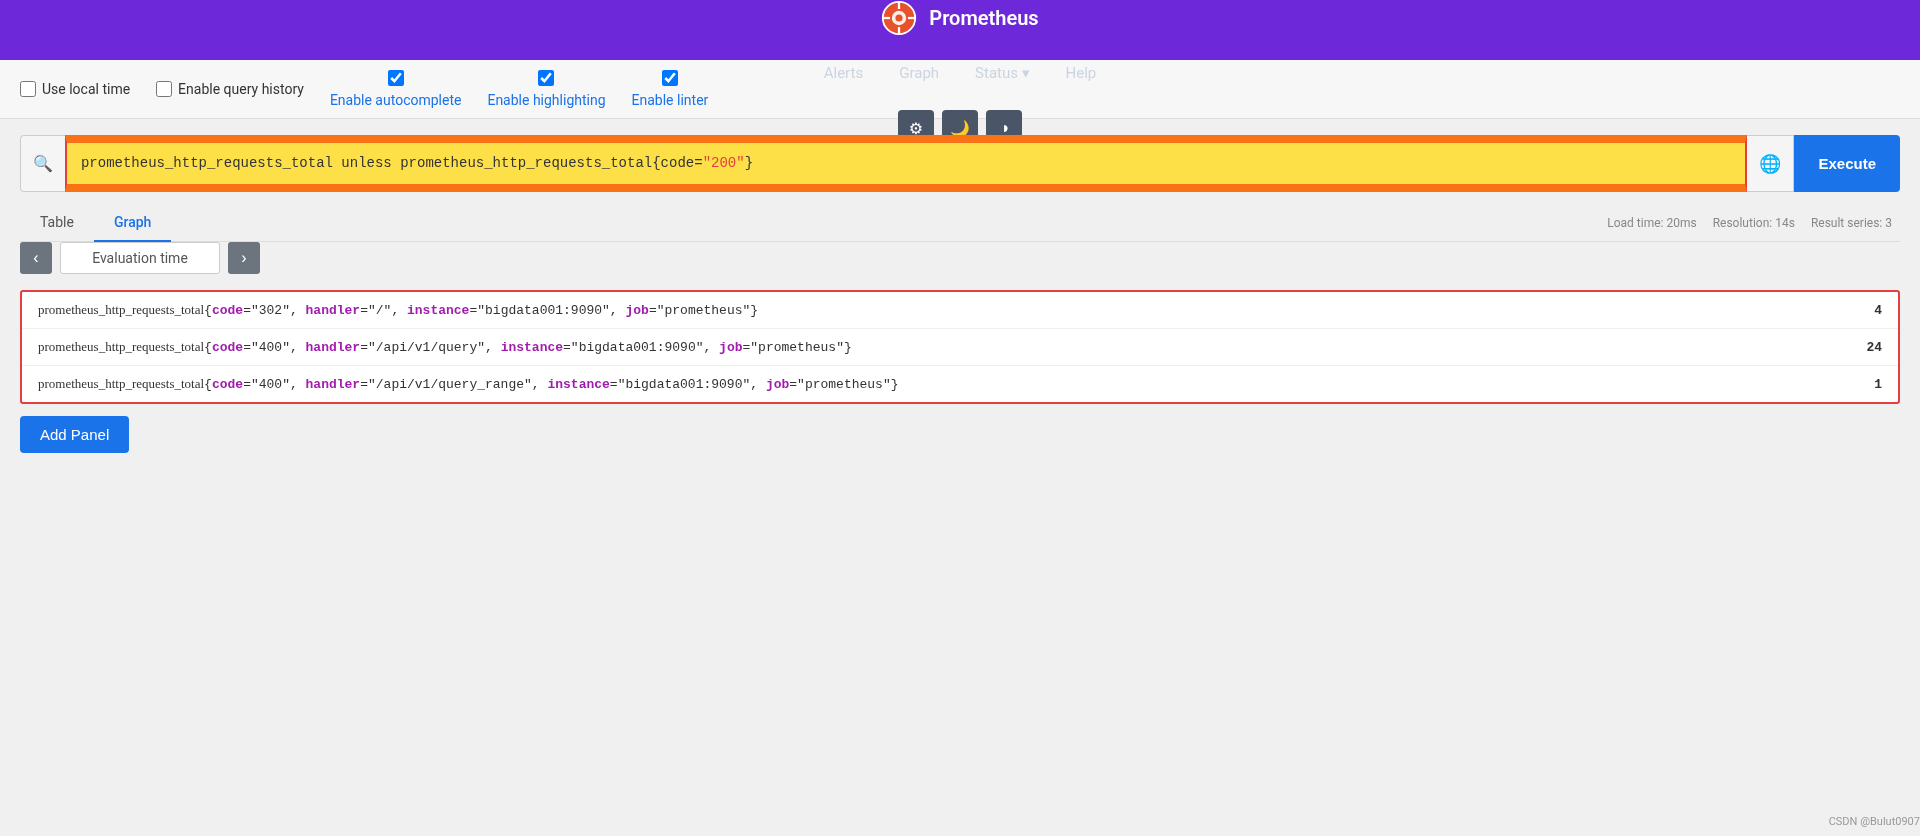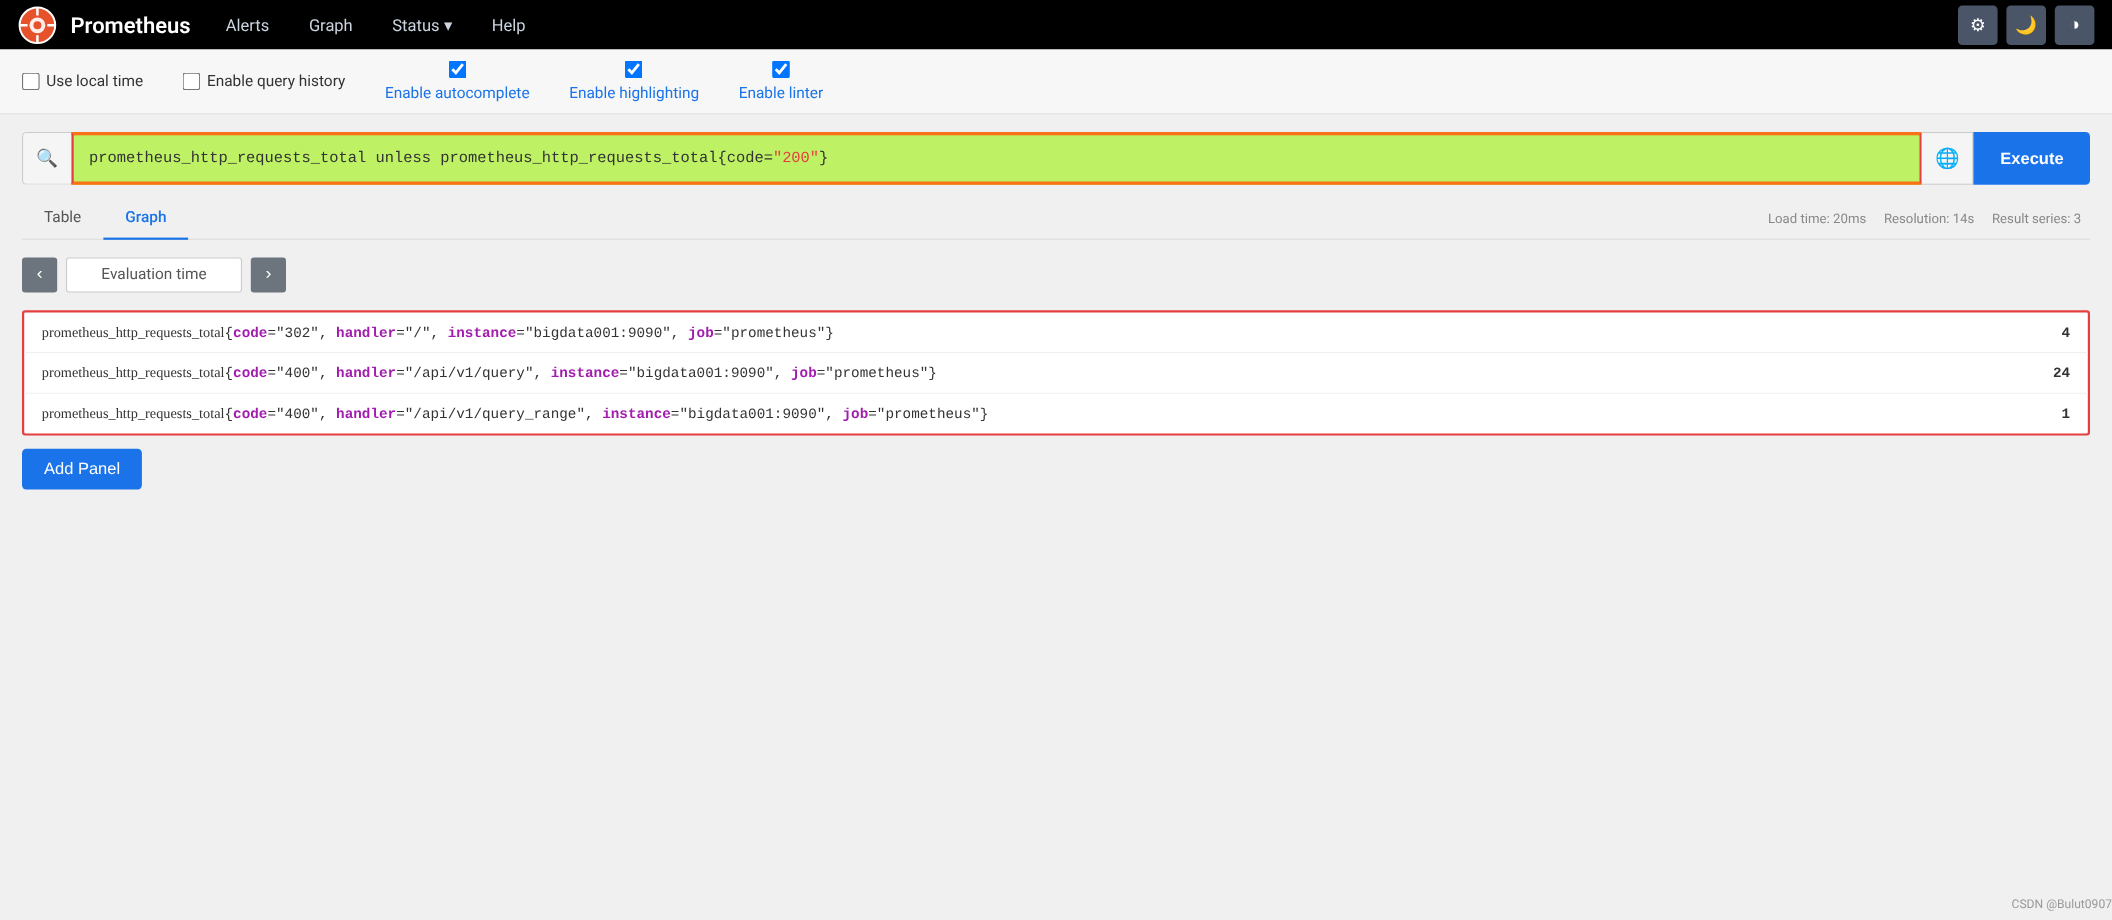--- a/index.html
+++ b/index.html
@@ -1,25 +1,26 @@
 <!DOCTYPE html>
 <html><head>
   <meta charset="utf-8">
   <style>
     * { box-sizing: border-box; margin: 0; padding: 0; }
     body { font-family: -apple-system, BlinkMacSystemFont, 'Segoe UI', Roboto, sans-serif; background: #f0f0f0; font-size: 14px; }
 
     
     .navbar {
-      background: #000000;
+      background: #6d28d9;
       display: flex;
       align-items: center;
       padding: 0 16px;
-      height: 45px;
+      height: 60px;
       gap: 24px;
+      flex-direction: column;
     }
     .navbar-brand {
       display: flex;
       align-items: center;
       gap: 12px;
       color: white;
       font-size: 20px;
       font-weight: 600;
     }
     .navbar-logo {
@@ -63,21 +64,21 @@
       font-size: 16px;
     }
 
     
     .toolbar {
       background: #f7f7f7;
       border-bottom: 1px solid #ddd;
       padding: 10px 20px;
       display: flex;
       align-items: center;
-      gap: 36px;
+      gap: 26px;
       flex-wrap: wrap;
     }
     .checkbox-label {
       display: flex;
       align-items: center;
       gap: 6px;
       cursor: pointer;
       font-size: 14px;
       color: #333;
       white-space: nowrap;
@@ -113,24 +114,24 @@
       border-radius: 4px 0 0 4px;
       padding: 0 12px;
       cursor: pointer;
       display: flex;
       align-items: center;
       color: #666;
       font-size: 16px;
     }
     .query-input-wrapper {
       flex: 1;
-      border: 3px solid #f97316;
+      border: 8px solid #f97316;
       border-left: 2px solid #e53e3e;
       border-right: 2px solid #e53e3e;
-      background: #bef264;
+      background: #fde047;
       padding: 10px 14px;
       font-family: 'Courier New', monospace;
       font-size: 14px;
       line-height: 1.5;
       outline: none;
       min-height: 48px;
       display: flex;
       align-items: center;
     }
     .query-text {
@@ -163,21 +164,20 @@
       border-radius: 0 4px 4px 0;
       white-space: nowrap;
     }
 
     
     .tabs-row {
       display: flex;
       align-items: center;
       justify-content: space-between;
       border-bottom: 1px solid #ddd;
-      margin-bottom: 16px;
     }
     .tabs {
       display: flex;
       gap: 0;
     }
     .tab {
       padding: 10px 20px;
       cursor: pointer;
       font-size: 14px;
       color: #555;

